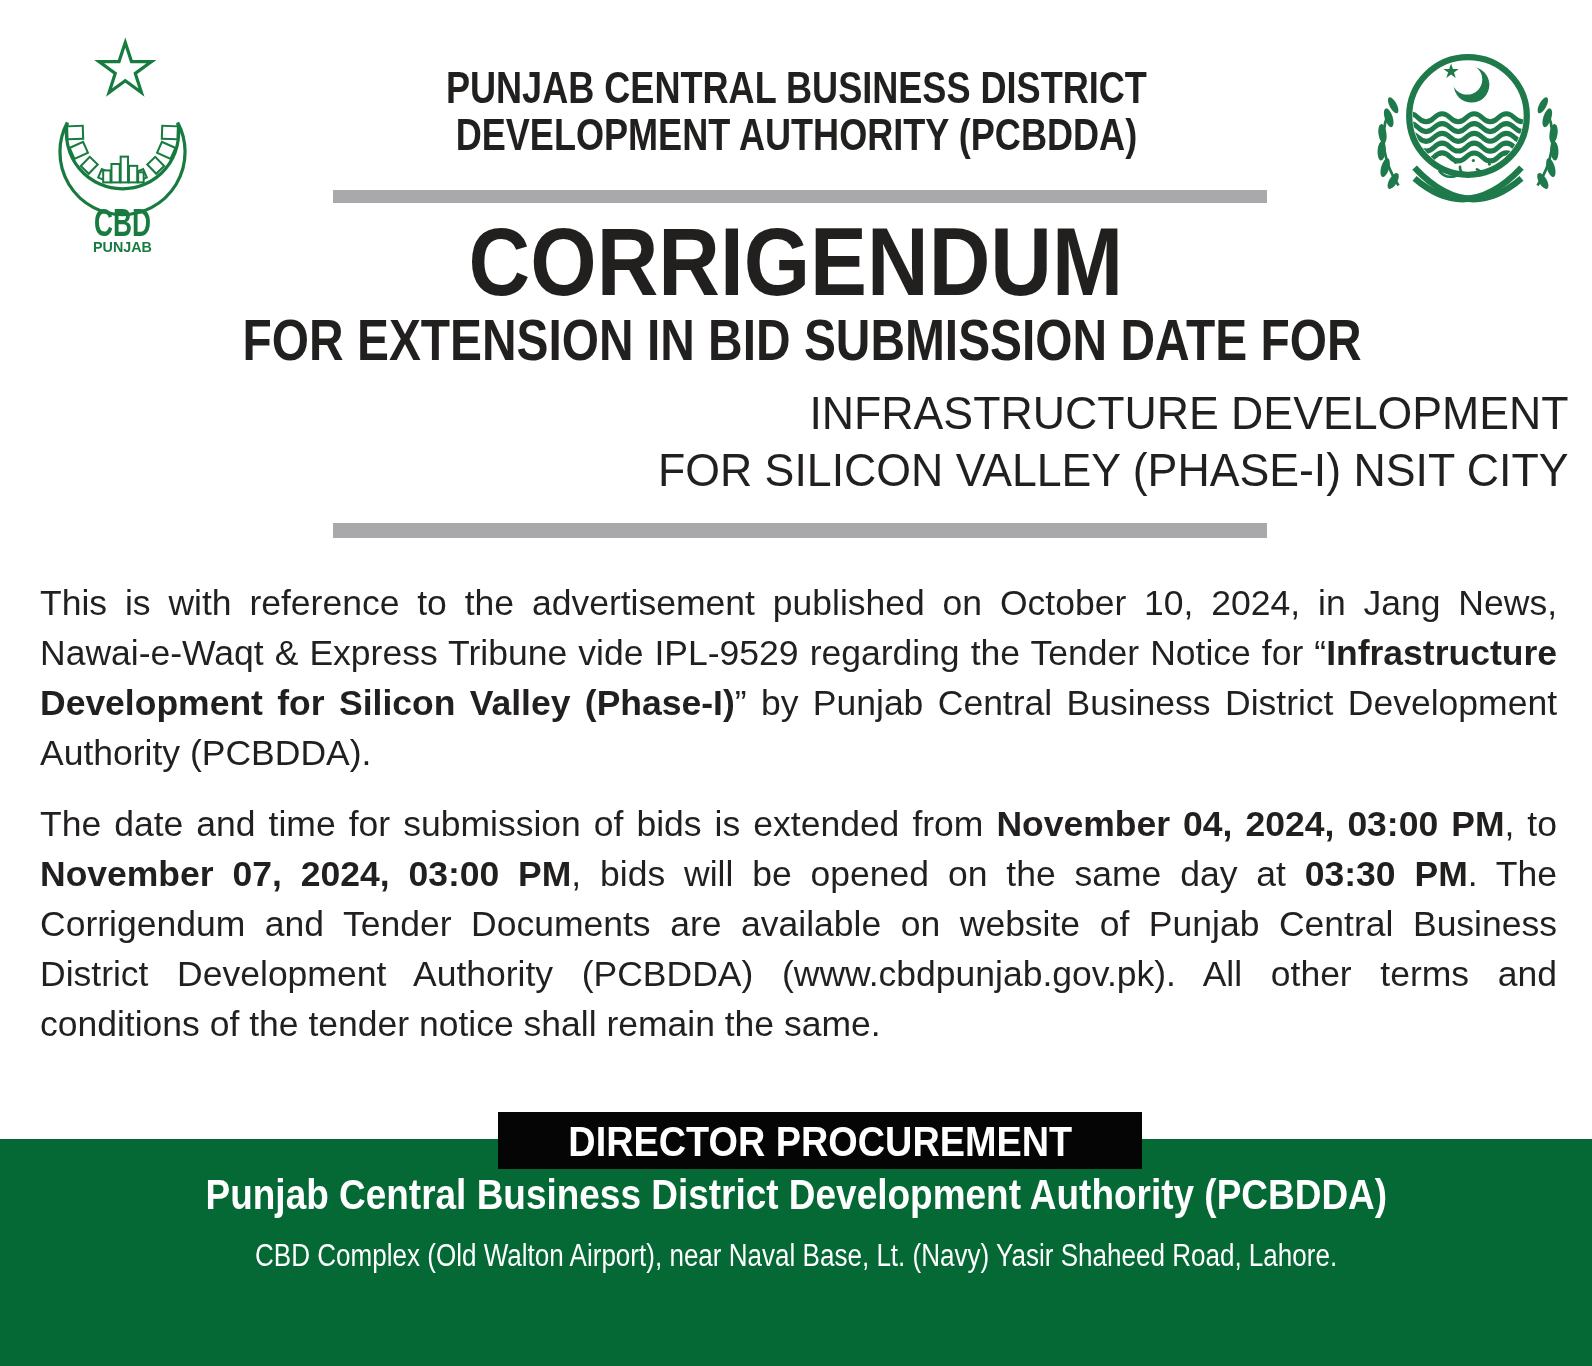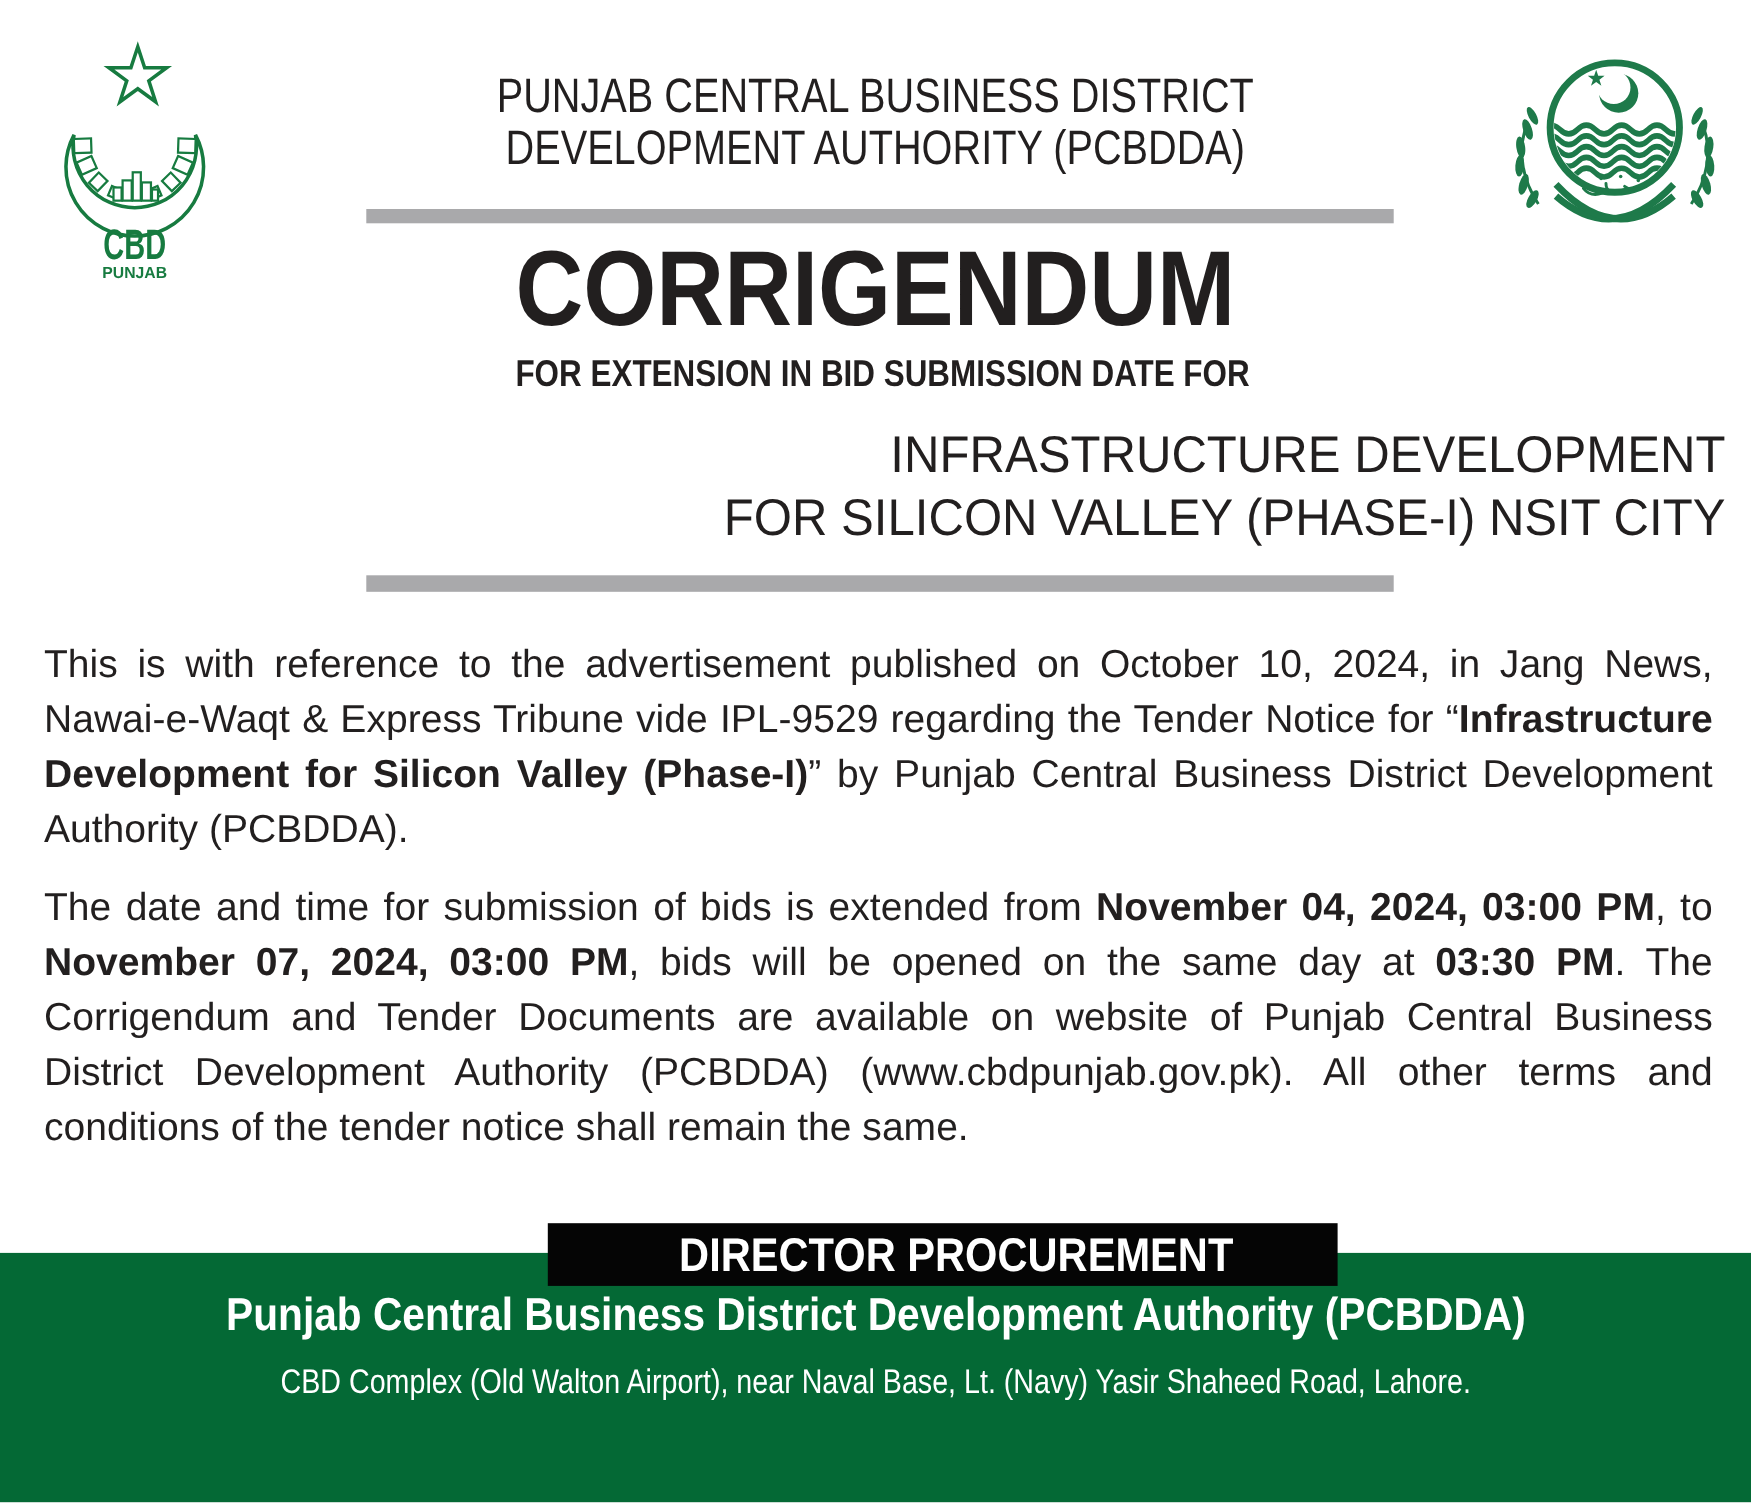--- a/index.html
+++ b/index.html
@@ -9,36 +9,36 @@
     margin:0 auto;
   }
   .abs{position:absolute;}
   .center-line{left:0;right:0;text-align:center;white-space:nowrap;}
   .cx{display:inline-block;transform-origin:50% 50%;}
   .cx82{transform:scaleX(.82);}
   .cx84{transform:scaleX(.84);}
   .cx88{transform:scaleX(.88);}
   .cx95{transform:scaleX(.95);}
 
-  #org-title{top:64px;font-weight:normal;font-size:44px;line-height:47px;letter-spacing:0px;}
+  #org-title{top:64px;font-weight:bold;font-size:44px;line-height:47px;letter-spacing:0px;}
   #corrigendum{top:210px;font-weight:bold;font-size:97px;line-height:104px;}
-  #subtitle{top:314px;font-weight:bold;font-size:34px;line-height:52px;margin-left:12px;}
+  #subtitle{top:314px;font-weight:bold;font-size:57px;line-height:52px;margin-left:12px;}
   #project-name{top:384px;font-size:47px;line-height:57px;font-weight:normal;text-align:right;}
 
   .gray-bar{left:333px;width:934px;background:var(--bar-gray,#a9a9ab);}
   #bar-top{top:190px;height:13px;}
   #bar-bottom{top:523px;height:15px;}
 
   .para{left:40px;width:1517px;font-size:35.5px;line-height:50px;text-align:justify;}
   #para1{top:578px;}
   #para2{top:799px;}
   .para .b{font-weight:bold;}
 
-  #sig-box{top:1112px;left:498px;width:694px;height:57px;background:#050505;color:#ffffff;
-    text-align:center;font-weight:bold;font-size:43px;line-height:58px;white-space:nowrap;z-index:3;padding-left:24px;}
+  #sig-box{top:1112px;left:498px;width:644px;height:57px;background:#050505;color:#ffffff;
+    text-align:center;font-weight:bold;font-size:43px;line-height:58px;white-space:nowrap;z-index:3;}
   #band{top:1139px;left:0;width:1592px;height:227px;background:var(--band-green,#046935);z-index:1;}
   .band-text{color:#ffffff;z-index:2;}
   #footer-org{top:1170px;font-weight:bold;font-size:42px;line-height:50px;}
   #footer-address{top:1237px;font-size:31px;line-height:38px;}
   #footer-contact{top:1282px;font-size:31px;line-height:38px;}
 
   #cbd-logo{left:30px;top:26px;}
   #punjab-emblem{left:1352px;top:34px;}
 
   .star-line{fill:#ffffff;stroke:var(--logo-green,#177b40);stroke-width:3.5;stroke-linejoin:miter;}

